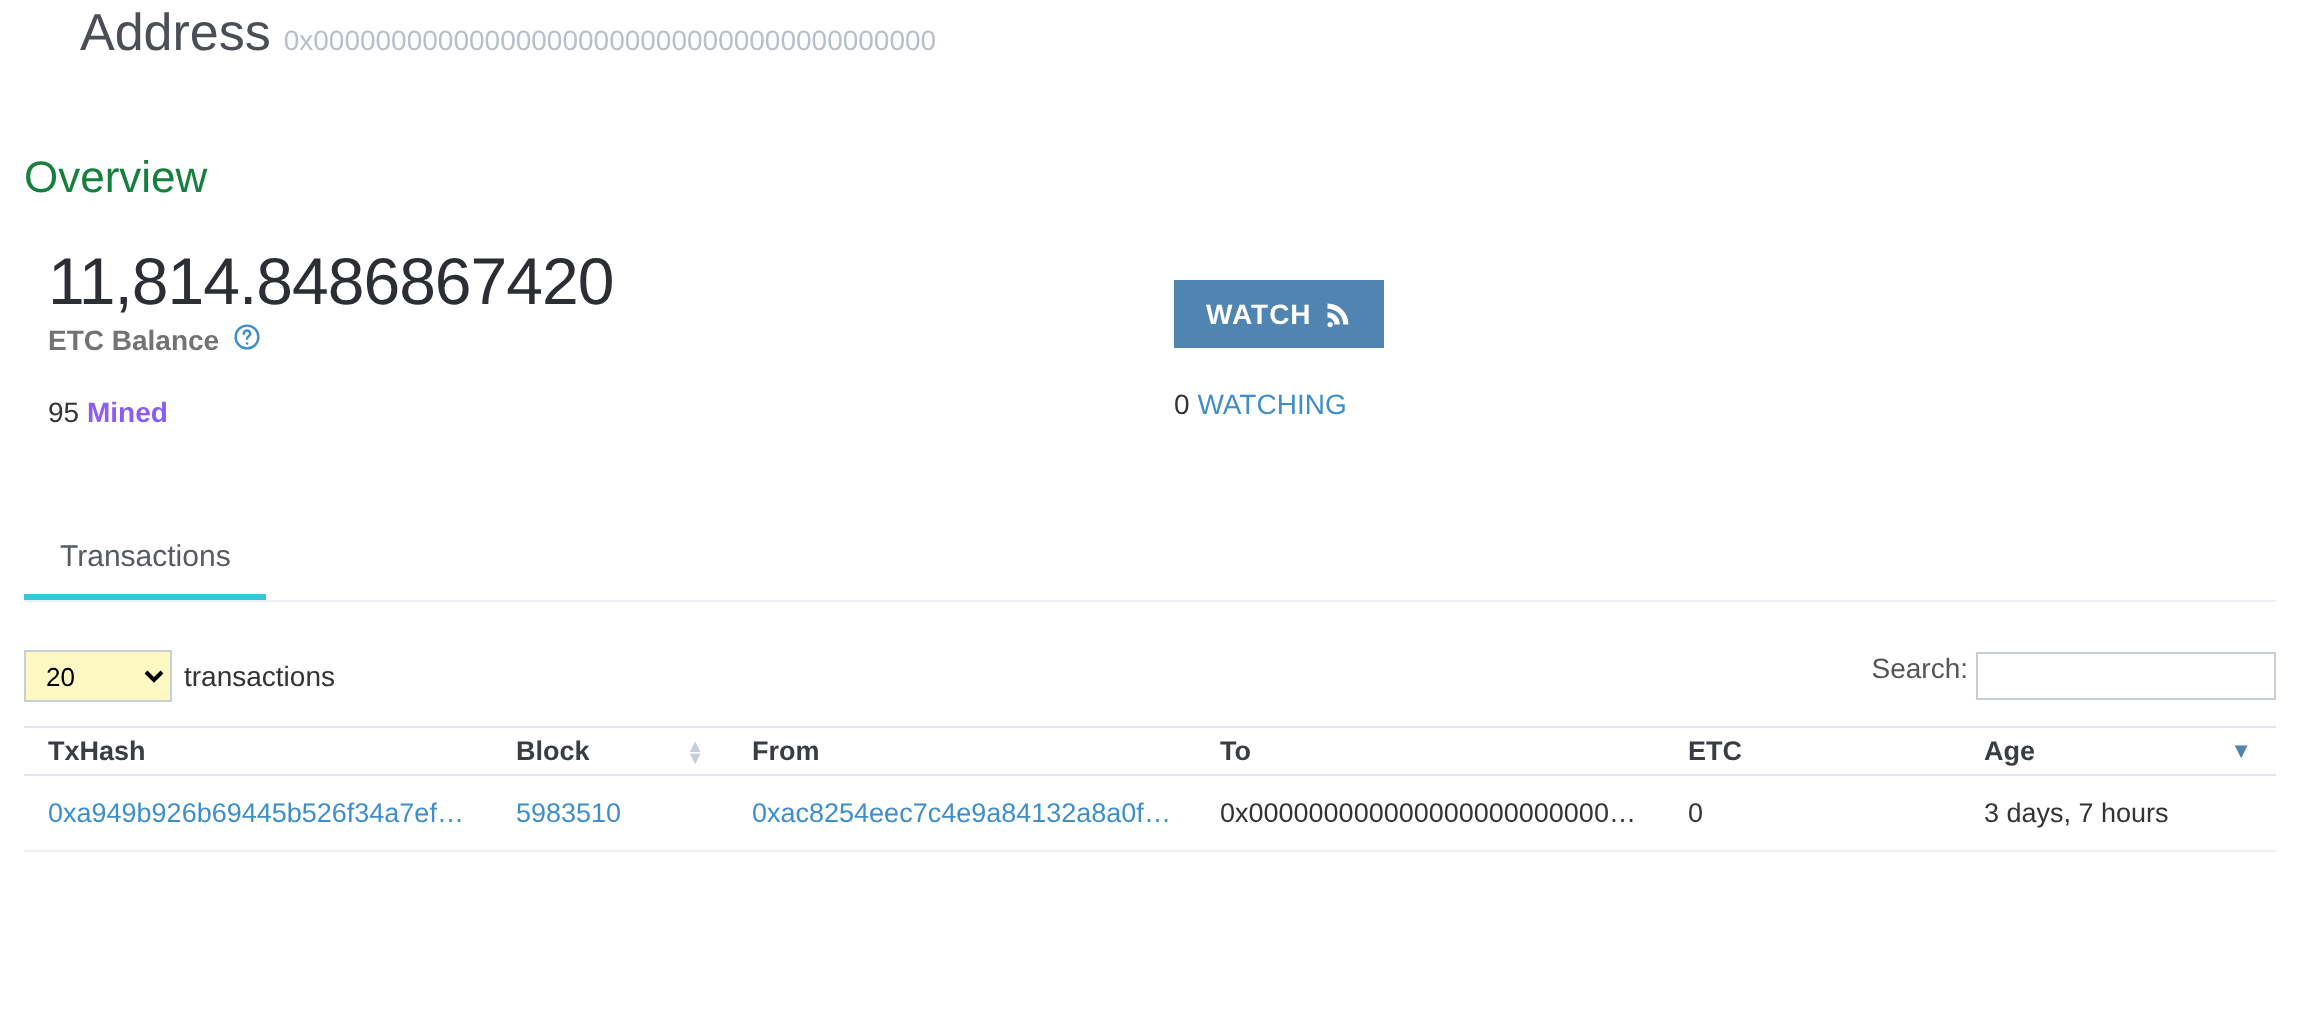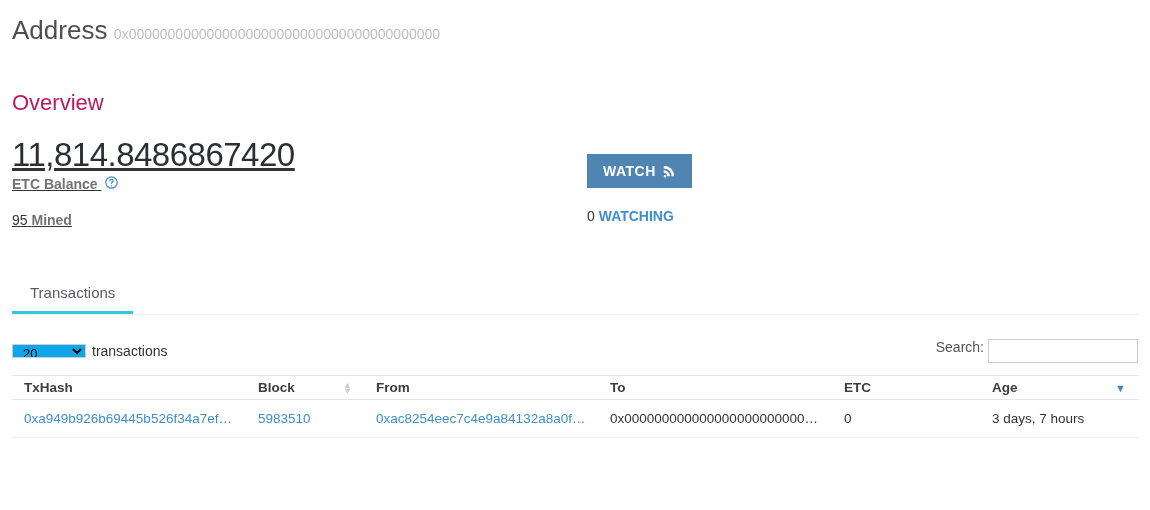--- a/index.html
+++ b/index.html
@@ -6,48 +6,48 @@
     body {
       font-family: "Segoe UI", "Helvetica Neue", Arial, sans-serif;
       background: #fff;
       color: #333;
       width: 1150px;
       height: 510px;
       overflow: hidden;
       position: relative;
     }
     .page-title {
-      padding: 15px 12px 0;
+      padding: 1px 12px 0;
+      margin-left: 28px;
     }
     .page-title .main {
       font-size: 26px;
       font-weight: 400;
       color: #4b4f55;
       vertical-align: baseline;
     }
     .page-title .addr {
       font-size: 14px;
       color: #b8beca;
       margin-left: 2px;
       font-weight: 400;
       vertical-align: baseline;
     }
     .overview-label {
       font-size: 22px;
-      color: #be185d;
+      color: #15803d;
       font-weight: 400;
       padding: 44px 12px 0;
     }
     .content {
       display: flex;
     }
     .left-col {
       flex: 0 0 50%;
-      padding: 20px 12px 0;
-      text-decoration: underline;
+      padding: 20px 24px 0;
     }
     .right-col {
       padding: 18px 0 0 12px;
     }
     .balance-num {
       font-size: 33px;
       color: #2b2e33;
       font-weight: 400;
       letter-spacing: -0.5px;
     }
@@ -60,21 +60,21 @@
     .balance-label .q {
       color: #3e8ec9;
       margin-left: 4px;
     }
     .stat-line {
       font-size: 14px;
       color: #333;
       margin-top: 20px;
     }
     .stat-line a {
-      color: #737373;
+      color: #8b5cf6;
       font-weight: 600;
       text-decoration: none;
     }
     .btn-watch {
       display: inline-flex;
       align-items: center;
       background: #4f85b0;
       color: #fff;
       border: none;
       padding: 9px 16px;
@@ -85,21 +85,21 @@
       margin-top: 20px;
     }
     .btn-watch svg { margin-left: 6px; }
     .watching-row {
       margin-top: 20px;
       font-size: 14px;
       color: #333;
     }
     .watching-row a {
       color: #3e8ec9;
-      font-weight: 700;
+      font-weight: 400;
       text-decoration: none;
     }
     .tabs {
       margin: 46px 12px 0;
       border-bottom: 1px solid #eceff3;
     }
     .tab {
       display: inline-block;
       font-size: 15px;
       color: #575b61;
@@ -114,23 +114,23 @@
       padding: 24px 12px 12px;
       font-size: 14px;
       color: #333;
     }
     .toolbar .left-tools {
       display: flex;
       align-items: center;
       gap: 6px;
     }
     select {
-      height: 14px;
+      height: 26px;
       border: 1px solid #c8ced8;
-      background: #0ea5e9;
+      background: #fef9c3;
       font-size: 13px;
       padding: 0 6px;
       width: 74px;
     }
     .search-box {
       display: flex;
       align-items: flex-start;
       gap: 4px;
       color: #555;
     }

